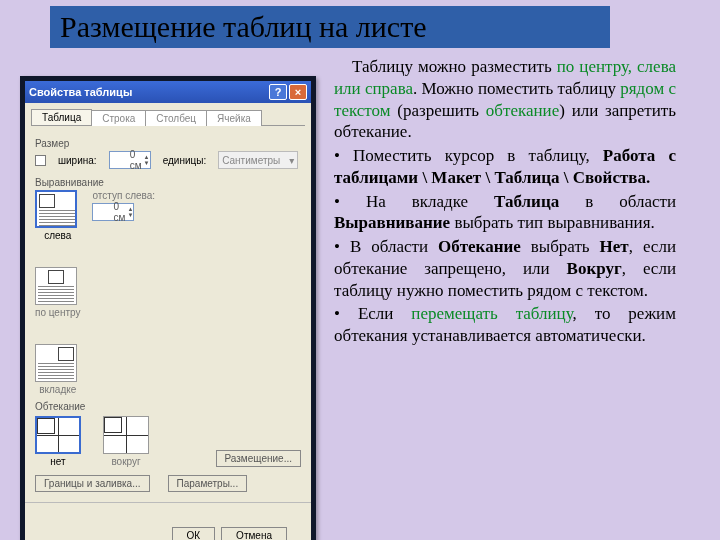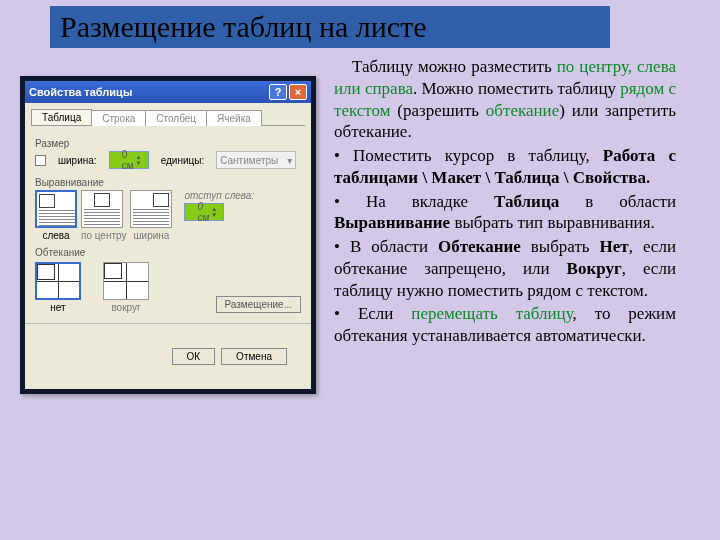--- a/index.html
+++ b/index.html
@@ -79,55 +79,55 @@
     top: 1px;
     color: #888;
   }
   .tab.active { background: #f7f5ea; color: #000; top: 0; }
   .panel { padding: 6px 10px 10px 10px; }
   .section-label { margin: 6px 0 2px 0; color: #555; }
   .size-row { display: flex; align-items: center; gap: 12px; margin-bottom: 8px; }
   .cb { width: 11px; height: 11px; border: 1px solid #7a7a7a; background: #fff; }
   .numbox {
     width: 40px; height: 18px;
-    border: 1px solid #7a9ac9; background: #84cc16;
-    display: flex; align-items: center; padding: 0 12px;
+    border: 1px solid #7a9ac9; background: #ffffff;
+    display: flex; align-items: center; padding: 0 20px;
     font-size: 10px; color: #555;
     justify-content: space-between;
   }
   .spin { display: flex; flex-direction: column; }
   .spin div { width: 10px; height: 6px; font-size: 6px; line-height: 6px; text-align: center; color: #555; }
   .combo {
     height: 18px; border: 1px solid #bbb; background: #f0f0f0;
     display: flex; align-items: center; padding: 0 3px;
     font-size: 10px; color: #888; min-width: 80px;
     justify-content: space-between;
   }
   .align-row { display: flex; align-items: flex-start; gap: 12px; }
-  .opt-group { display: flex; gap: 4px; }
+  .opt-group { display: flex; gap: 26px; flex-direction: column; }
   .opt { text-align: center; color: #777; }
   .opt.sel { color: #000; }
   .thumb {
     width: 42px; height: 38px;
     border: 1px solid #999;
     background: #fff;
     margin-bottom: 2px;
     position: relative;
   }
   .thumb.sel { border: 2px solid #3a6bd0; }
   .thumb .tbl {
     position: absolute;
     background: #fff;
     border: 1px solid #444;
   }
   .thumb .lines {
     position: absolute;
     background: repeating-linear-gradient(#888 0 1px, transparent 1px 3px);
   }
-  .indent-col { font-size: 10px; color: #777; font-style: italic; }
+  .indent-col { font-size: 10px; color: #777; }
   .wrap-row { display: flex; gap: 22px; align-items: flex-end; margin-top: 4px;}
   .wrap-thumb {
     width: 46px; height: 38px; border: 1px solid #999; background: #fff;
     position: relative; margin-bottom: 2px;
   }
   .wrap-thumb.sel { border: 2px solid #3a6bd0; }
   .btn {
     border: 1px solid #888;
     background: #ece9d8;
     padding: 2px 8px;
@@ -199,21 +199,21 @@
                 <div class="tbl" style="left:12px;top:2px;width:16px;height:14px;"></div>
                 <div class="lines" style="left:2px;top:18px;width:36px;height:16px;"></div>
               </div>
               <div>по центру</div>
             </div>
             <div class="opt">
               <div class="thumb">
                 <div class="tbl" style="left:22px;top:2px;width:16px;height:14px;"></div>
                 <div class="lines" style="left:2px;top:18px;width:36px;height:16px;"></div>
               </div>
-              <div>ширина</div>
+              <div>вкладке</div>
             </div>
           </div>
           <div class="indent-col">
             <div>отступ слева:</div>
             <span class="numbox" style="margin-top:2px">
               <span>0 см</span>
               <span class="spin">
                   <div>▲</div>
                   <div>▼</div>
                 </span>
@@ -242,20 +242,24 @@
               <div class="lines" style="left:3px;top:2px;width:38px;height:5px;"></div>
               <div class="lines" style="left:24px;top:8px;width:18px;height:16px;"></div>
               <div class="lines" style="left:3px;top:26px;width:38px;height:8px;"></div>
             </div>
             <div>вокруг</div>
           </div>
           <div style="flex:1"></div>
           <div class="btn">Размещение...</div>
         </div>
 
+        <div class="bottom-btns">
+          <div class="btn">Границы и заливка...</div>
+          <div class="btn">Параметры...</div>
+        </div>
       </div>
       <div class="dialog-footer">
         <div class="btn">ОК</div>
         <div class="btn">Отмена</div>
       </div>
     </div>
   </div>
 
   <div class="right-col">
     <p style="text-indent:18px;">

